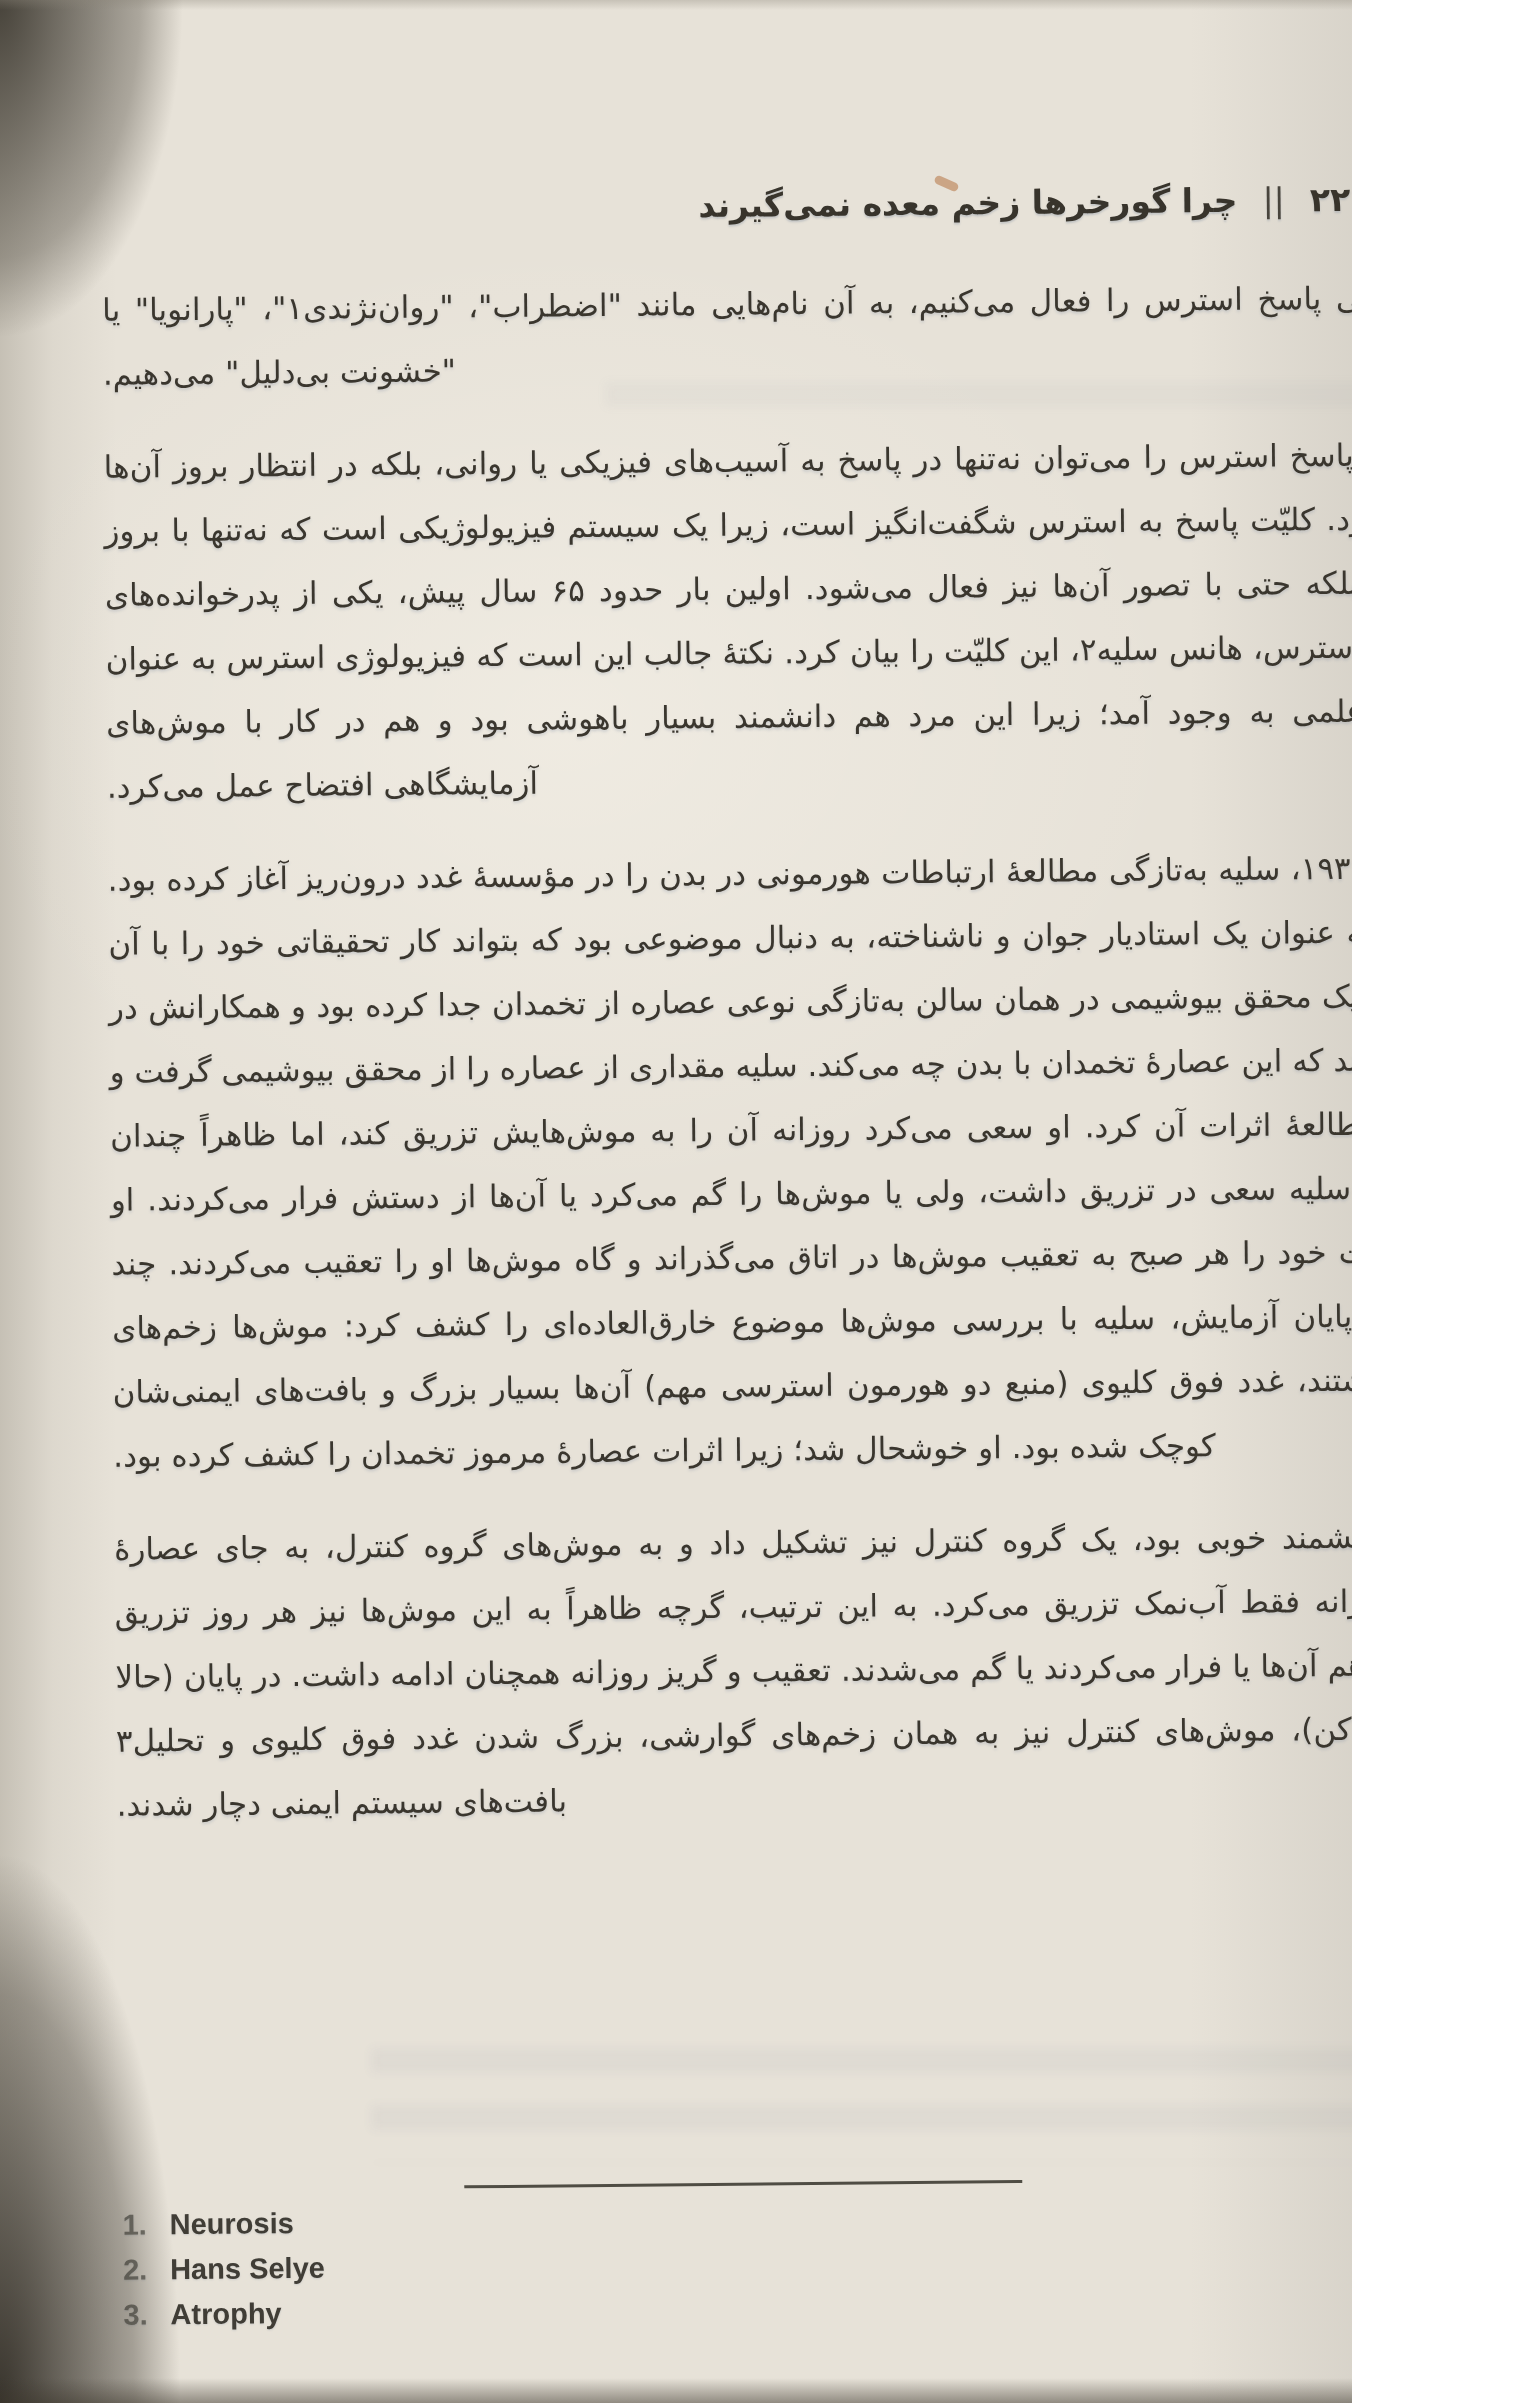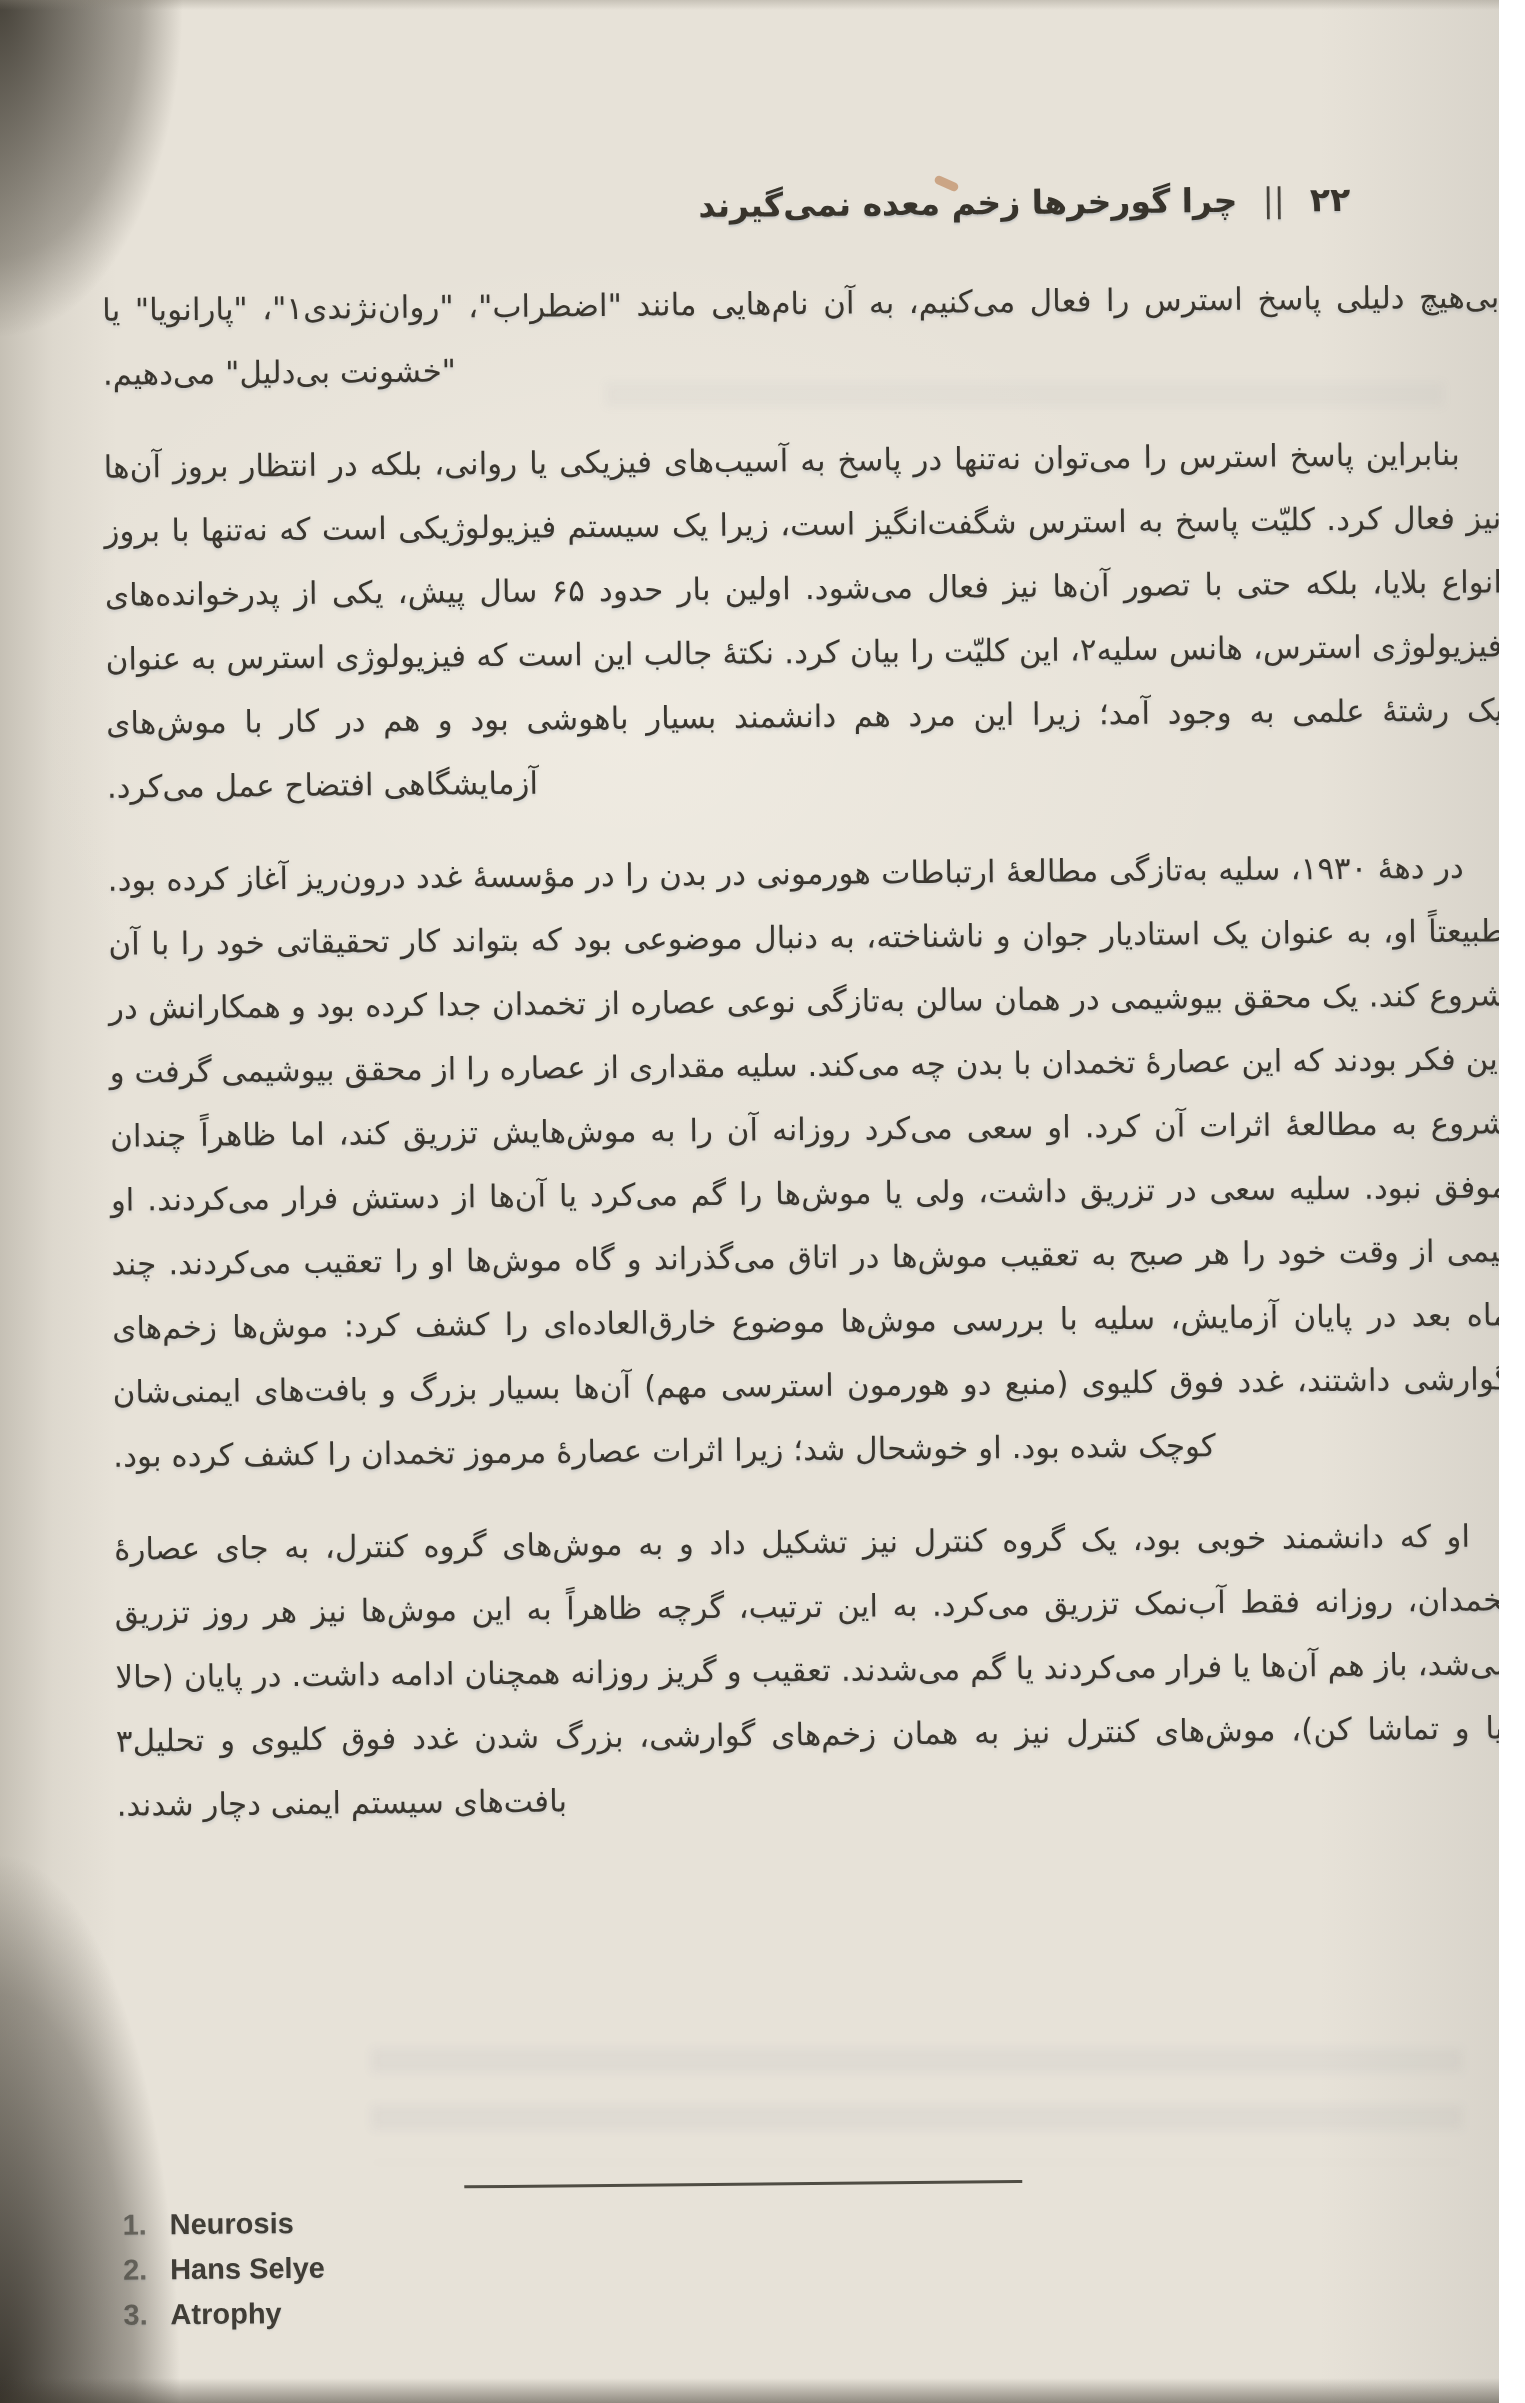--- a/index.html
+++ b/index.html
@@ -3,21 +3,21 @@
 <meta charset="utf-8">
 <style>
   html, body { margin: 0; padding: 0; }
   body {
     width: 1525px; height: 2403px;
     font-family: "DejaVu Sans", sans-serif;
     overflow: hidden;
   }
   .page {
     position: relative;
-    width: 1499px; height: 2403px;
+    width: 1352px; height: 2403px;
     background:
       radial-gradient(ellipse 878px 683px at 42% 30%, rgba(255,252,244,0.35), rgba(255,252,244,0) 70%),
       linear-gradient(to right, rgba(210,206,198,0.0) 88%, rgba(150,147,140,0.18) 100%),
       #e7e2d8;
     overflow: hidden;
   }
   
   .gutter-top, .gutter-bottom, .left-fade, .edge-bottom, .edge-top, .speck, .ghost {
     position: absolute; pointer-events: none;
   }

